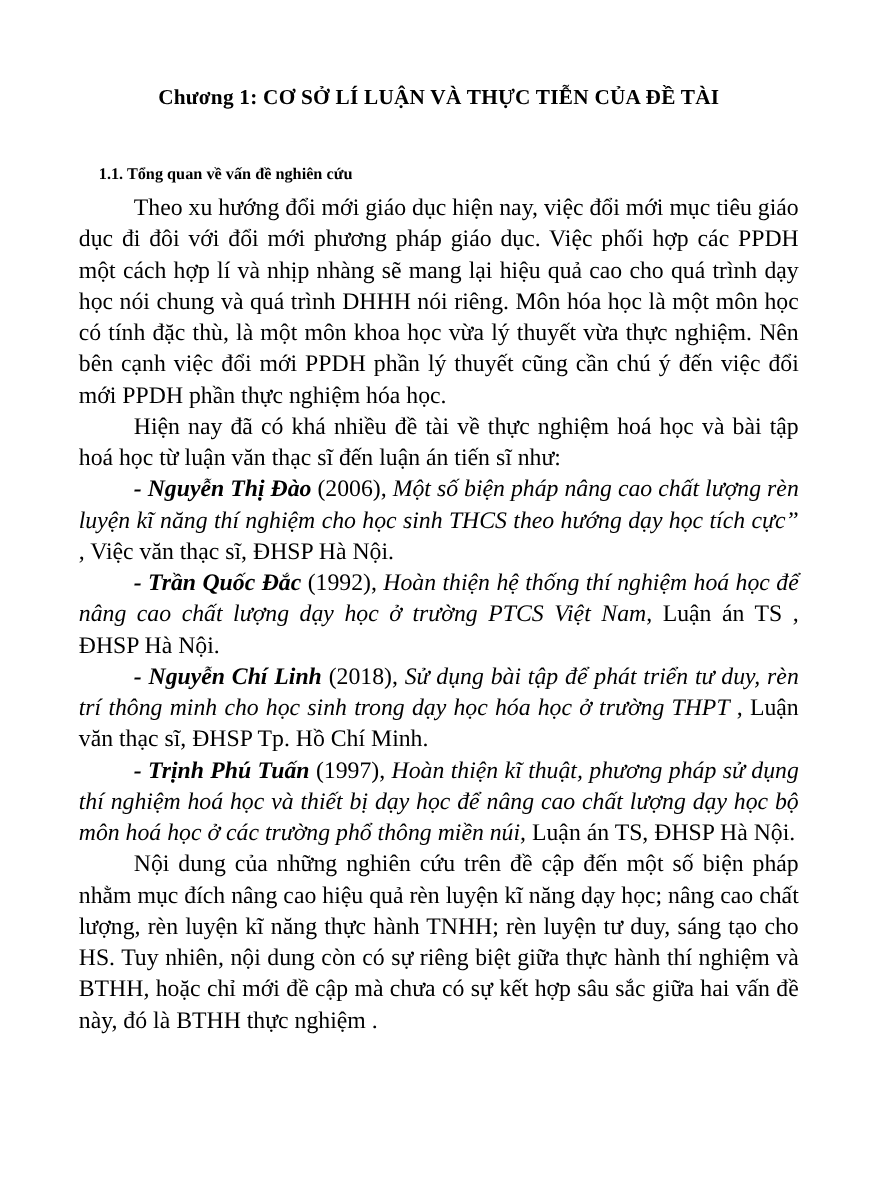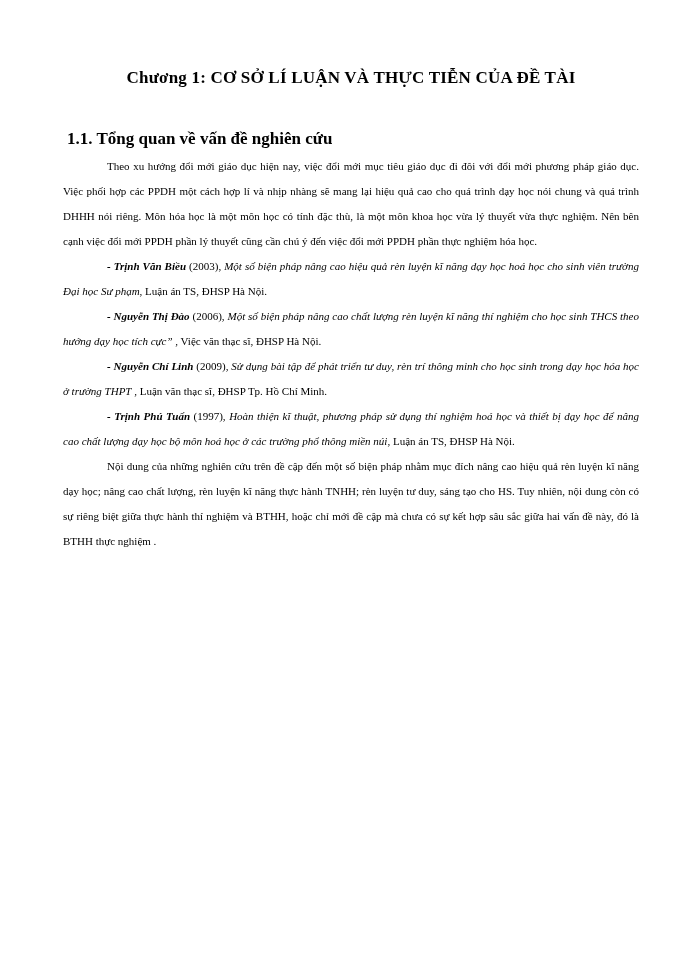--- a/index.html
+++ b/index.html
@@ -24,53 +24,54 @@
   .chapter-title {
     margin: 0;
     text-align: center;
     font-weight: bold;
     font-size: 17px;
     line-height: 24px;
     letter-spacing: 0.2px;
     white-space: nowrap;
   }
   .section-heading {
-    margin: 39px 0 6px 4px;
+    margin: 39px 0 6px 16px;
     font-weight: bold;
-    font-size: 17px;
+    font-size: 13px;
     line-height: 19px;
   }
   p.body-par {
     margin: 0;
-    font-size: 11px;
+    font-size: 19px;
     line-height: 25px;
     text-align: justify;
     text-indent: 44px;
   }
   .bi { font-weight: bold; font-style: italic; }
   .it { font-style: italic; }
 </style>
 </head>
 <body>
 
 <div class="page">
 
   <h1 class="chapter-title">Chương 1: CƠ SỞ LÍ LUẬN VÀ THỰC TIỄN CỦA ĐỀ TÀI</h1>
 
   <h2 class="section-heading">1.1. Tổng quan về vấn đề nghiên cứu</h2>
 
   <p class="body-par">Theo xu hướng đổi mới giáo dục hiện nay, việc đổi mới mục tiêu giáo dục đi đôi với đổi mới phương pháp giáo dục. Việc phối hợp các PPDH một cách hợp lí và nhịp nhàng sẽ mang lại hiệu quả cao cho quá trình dạy học nói chung và quá trình DHHH nói riêng. Môn hóa học là một môn học có tính đặc thù, là một môn khoa học vừa lý thuyết vừa thực nghiệm. Nên bên cạnh việc đổi mới PPDH phần lý thuyết cũng cần chú ý đến việc đổi mới PPDH phần thực nghiệm hóa học.</p>
 
+  <p class="body-par">Hiện nay đã có khá nhiều đề tài về thực nghiệm hoá học và bài tập hoá học từ luận văn thạc sĩ đến luận án tiến sĩ như:</p>
 
-  <p class="body-par"><span class="bi">- Trịnh Văn Biều</span><span> (2003), </span><span class="it">Một số biện pháp nâng cao hiệu quả rèn luyện kĩ năng dạy học hoá học cho sinh viên trường Đại học Sư phạm</span><span>, Luận án TS, ĐHSP Hà Nội.</span></p>
 
 
   <p class="body-par"><span class="bi">- Nguyễn Thị Đào</span><span> (2006), </span><span class="it">Một số biện pháp nâng cao chất lượng rèn luyện kĩ năng thí nghiệm cho học sinh THCS theo hướng dạy học tích cực”</span><span> , Việc văn thạc sĩ, ĐHSP Hà Nội.</span></p>
 
+  <p class="body-par"><span class="bi">- Trần Quốc Đắc</span><span> (1992), </span><span class="it">Hoàn thiện hệ thống thí nghiệm hoá học để nâng cao chất lượng dạy học ở trường PTCS Việt Nam</span><span>, Luận án TS , ĐHSP Hà Nội.</span></p>
 
-  <p class="body-par"><span class="bi">- Nguyễn Chí Linh</span><span> (2009), </span><span class="it">Sử dụng bài tập để phát triển tư duy, rèn trí thông minh cho học sinh trong dạy học hóa học ở trường THPT</span><span> , Luận văn thạc sĩ, ĐHSP Tp. Hồ Chí Minh.</span></p>
+  <p class="body-par"><span class="bi">- Nguyễn Chí Linh</span><span> (2018), </span><span class="it">Sử dụng bài tập để phát triển tư duy, rèn trí thông minh cho học sinh trong dạy học hóa học ở trường THPT</span><span> , Luận văn thạc sĩ, ĐHSP Tp. Hồ Chí Minh.</span></p>
 
   <p class="body-par"><span class="bi">- Trịnh Phú Tuấn</span><span> (1997), </span><span class="it">Hoàn thiện kĩ thuật, phương pháp sử dụng thí nghiệm hoá học và thiết bị dạy học để nâng cao chất lượng dạy học bộ môn hoá học ở các trường phổ thông miền núi</span><span>, Luận án TS, ĐHSP Hà Nội.</span></p>
 
 
   <p class="body-par">Nội dung của những nghiên cứu trên đề cập đến một số biện pháp nhằm mục đích nâng cao hiệu quả rèn luyện kĩ năng dạy học; nâng cao chất lượng,  rèn luyện kĩ năng thực hành TNHH; rèn luyện tư duy, sáng tạo cho HS. Tuy nhiên, nội dung còn có sự riêng biệt giữa thực hành thí nghiệm và BTHH, hoặc chỉ mới đề cập mà chưa có sự kết hợp sâu sắc giữa hai vấn đề này, đó là BTHH thực nghiệm .</p>
 
 </div>
 
 </body></html>

